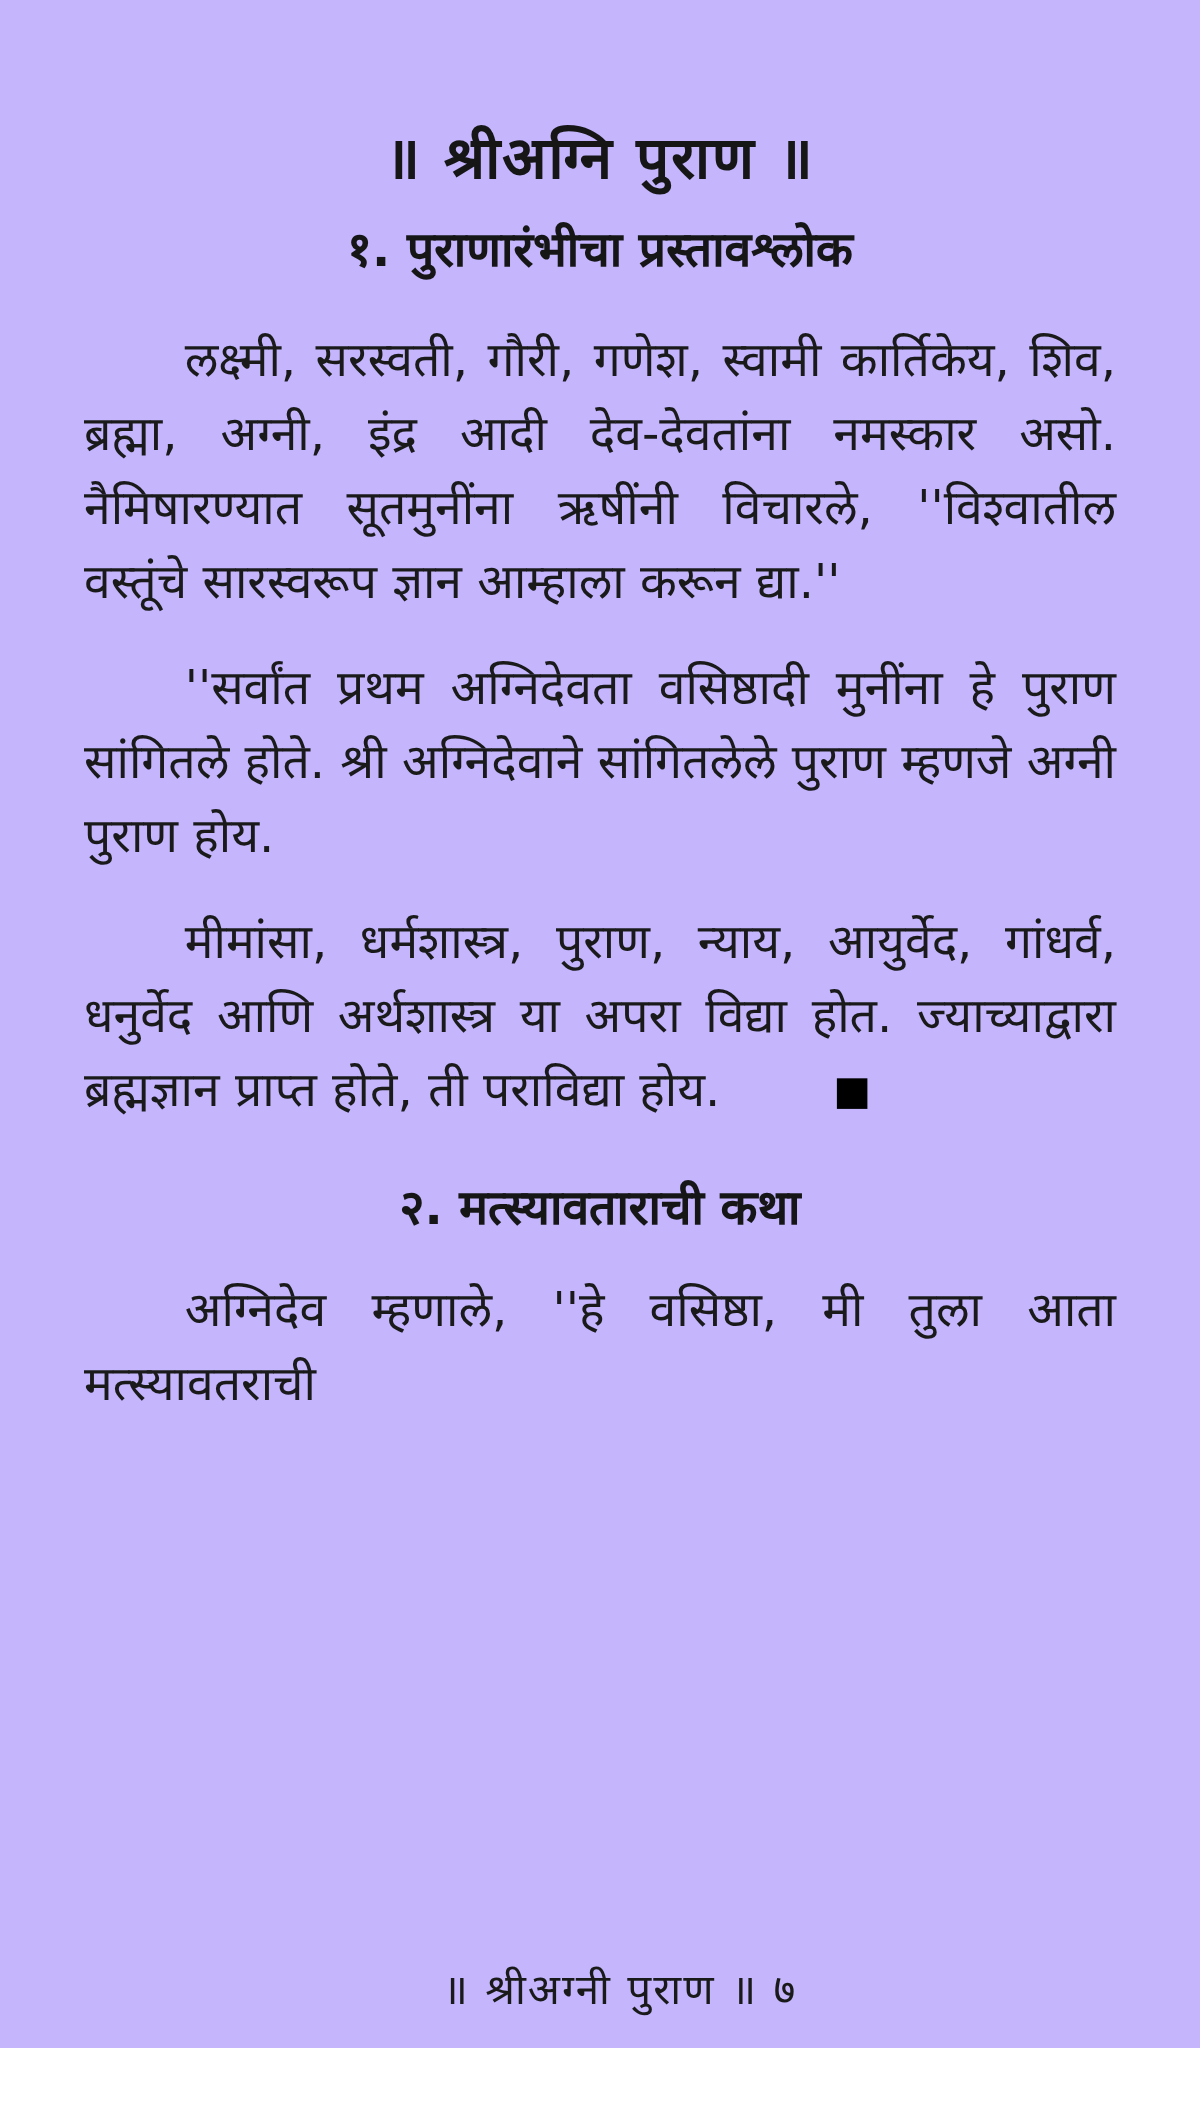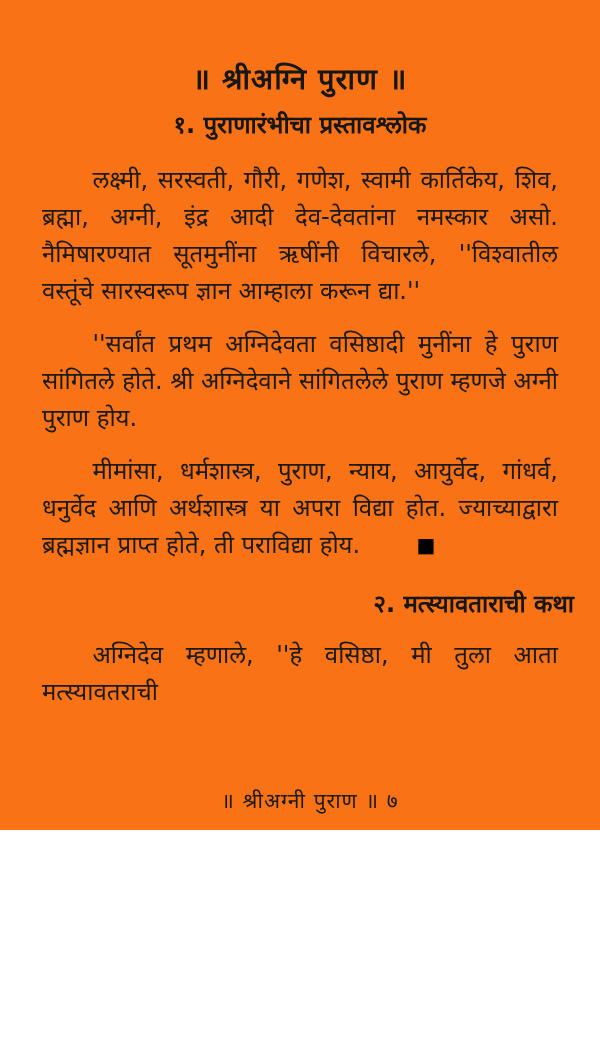--- a/index.html
+++ b/index.html
@@ -3,23 +3,23 @@
 <meta charset="utf-8">
 <style>
   html, body {
     margin: 0;
     padding: 0;
     background: #ffffff;
   }
   .page {
     position: relative;
     width: 600px;
-    height: 830px;
+    height: 1024px;
     margin: 0 auto;
-    background: #f97316;
+    background: #c4b5fd;
     color: #151515;
     font-family: "DejaVu Sans", sans-serif;
     box-sizing: border-box;
     padding: 58px 26px 0 26px;
     overflow: hidden;
   }
   .book-title {
     margin: 0 0 10px 0;
     text-align: center;
     font-size: 29px;
@@ -30,21 +30,20 @@
   .section-heading {
     margin: 10px 0 22px 0;
     text-align: center;
     font-size: 24px;
     font-weight: bold;
     color: #161616;
   }
   .section-heading.second {
     margin-top: 22px;
     margin-bottom: 18px;
-    text-align: right;
   }
   .body-text p {
     margin: 16px;
     font-size: 24px;
     line-height: 37px;
     text-align: justify;
     text-indent: 2.1em;
     font-weight: 500;
     color: #1a1a1a;
   }

